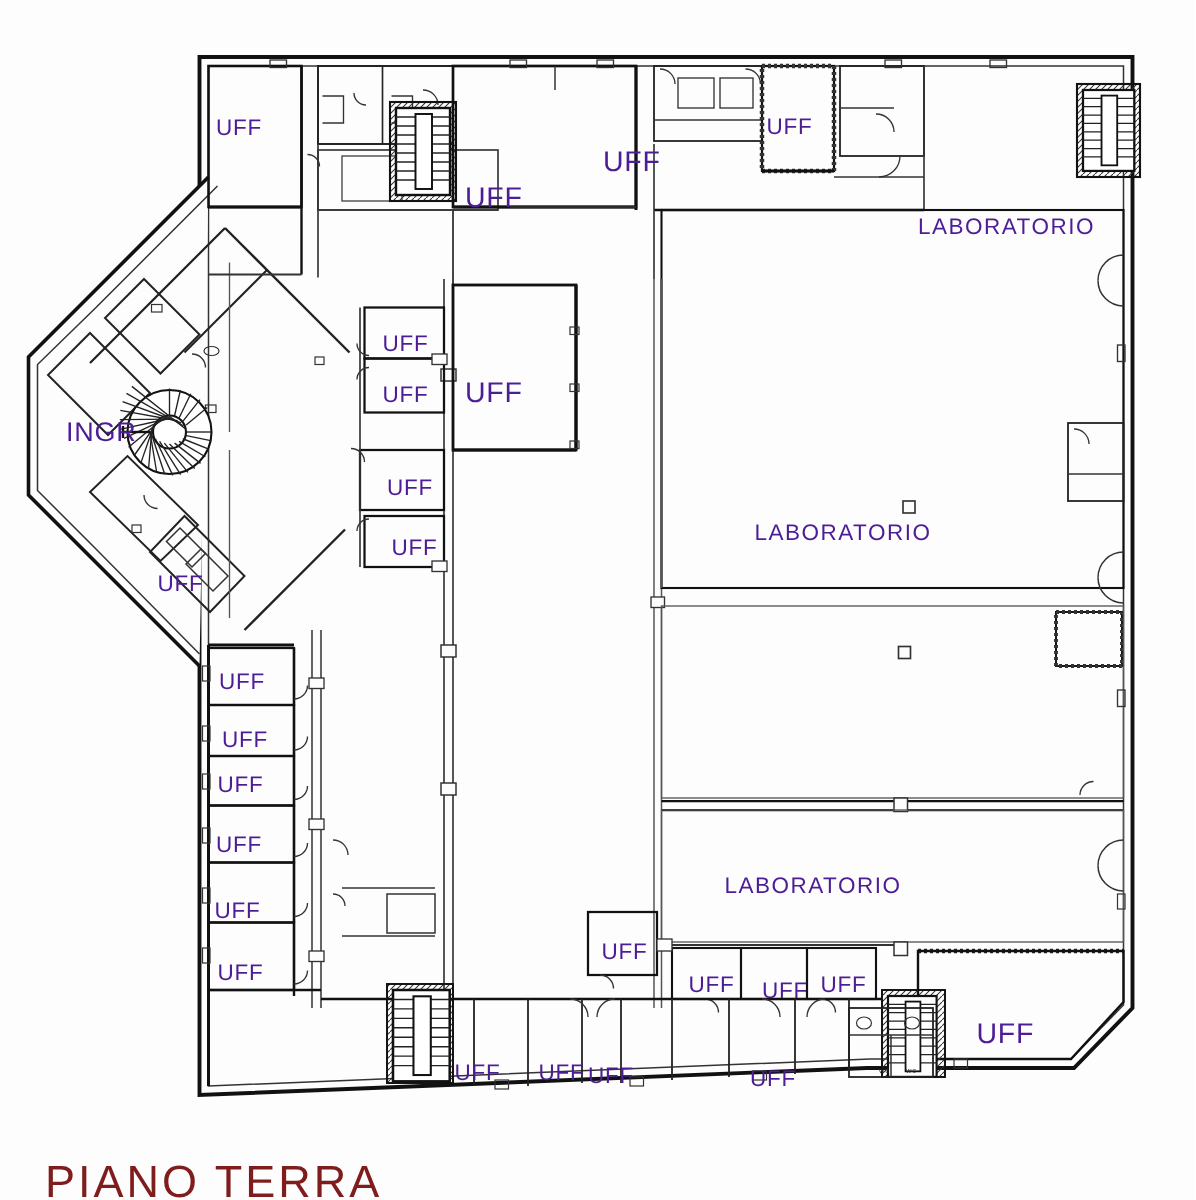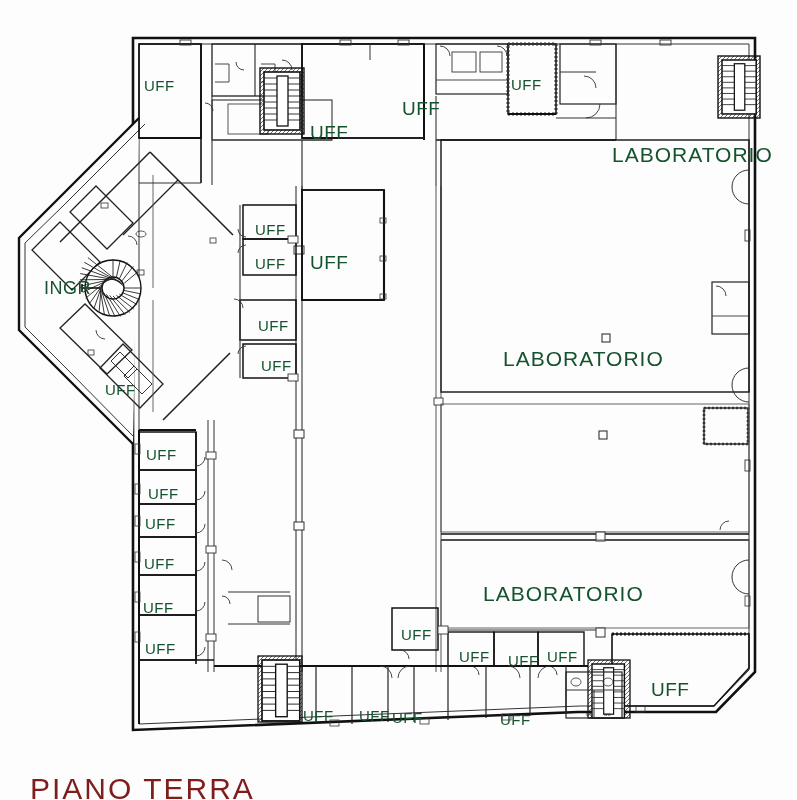--- a/index.html
+++ b/index.html
@@ -1,23 +1,23 @@
 <!DOCTYPE html>
 <html><head>
 <meta charset="utf-8">
 <style>
   html,body{margin:0;padding:0;background:#ffffff;}
   body{width:797px;height:800px;overflow:hidden;
        font-family:"Liberation Sans", sans-serif;}
   #plan{position:relative;width:797px;height:800px;background:#fdfdfd;}
   svg{position:absolute;left:0;top:0;}
-  .lbl{position:absolute;color:#14532d;white-space:nowrap;letter-spacing:.5px;}
+  .lbl{position:absolute;color:#4c1d95;white-space:nowrap;letter-spacing:.5px;}
   .lbl-uff{font-size:15px;font-weight:400;}
   .lbl-uff-lg{font-size:19px;font-weight:400;}
-  .lbl-lab{font-size:21px;font-weight:400;letter-spacing:1px;}
+  .lbl-lab{font-size:15px;font-weight:400;letter-spacing:1px;}
   .lbl-ingr{font-size:18px;}
   .lbl-title{font-size:30px;letter-spacing:2px;color:#7f1d1d;margin-top:24px;}
   .lbl-tiny{font-size:5px;color:#333;}
 </style>
 </head>
 <body>
 
 <div id="plan">
 
 <svg width="797" height="800" viewBox="0 0 797 800">

